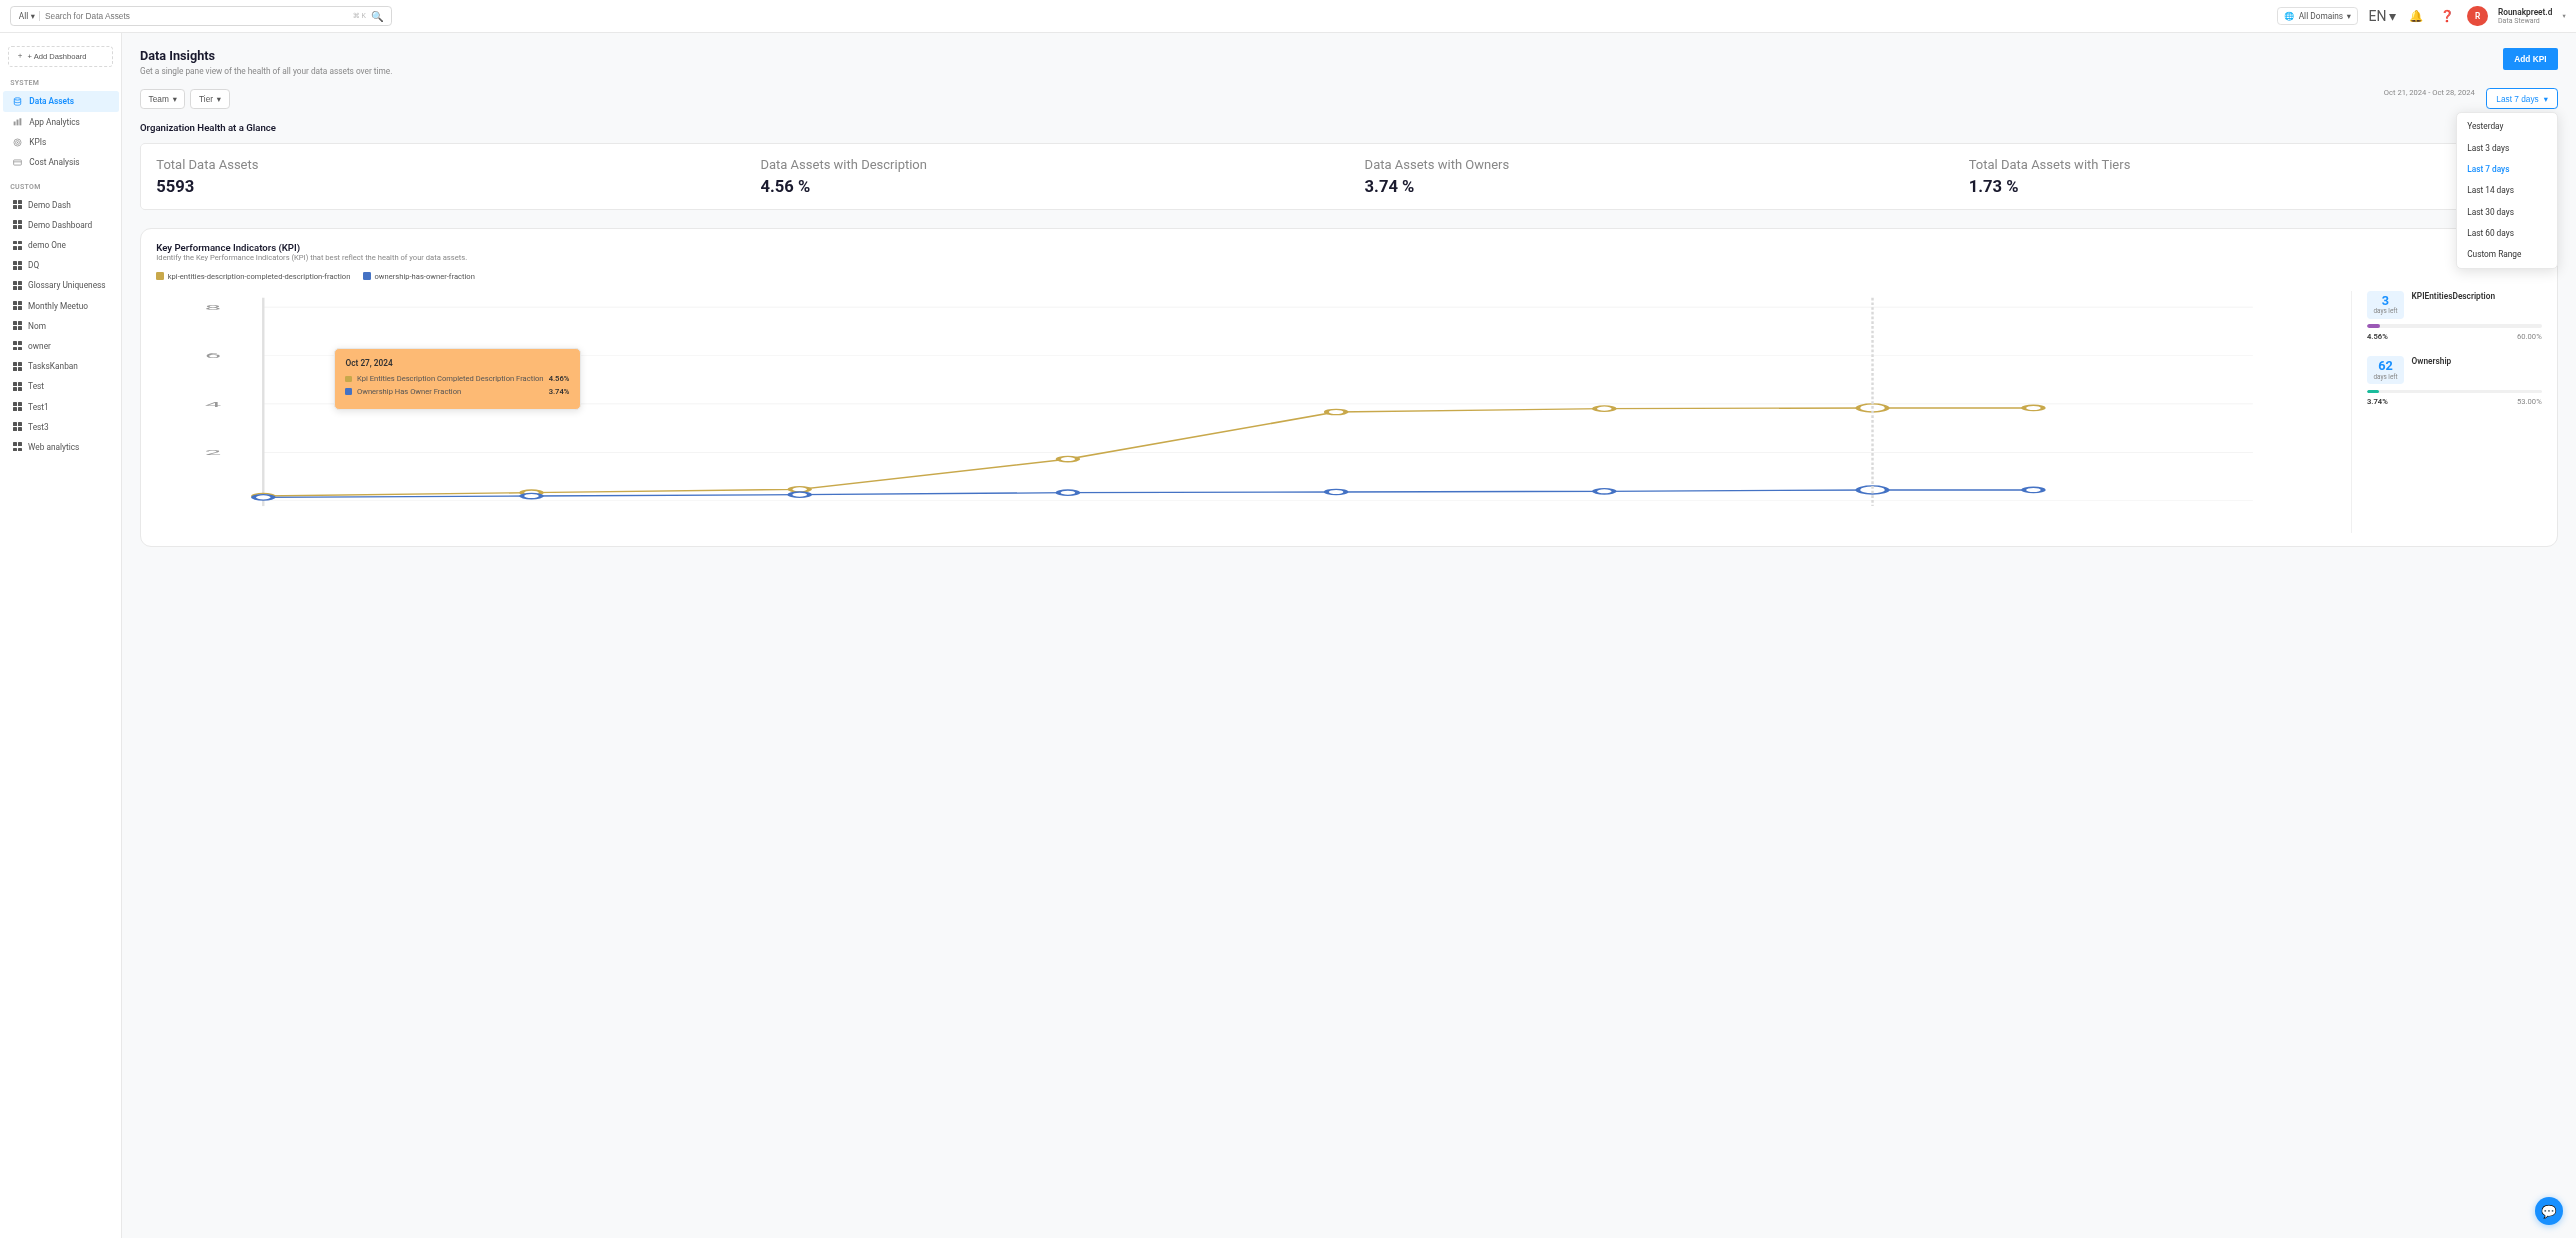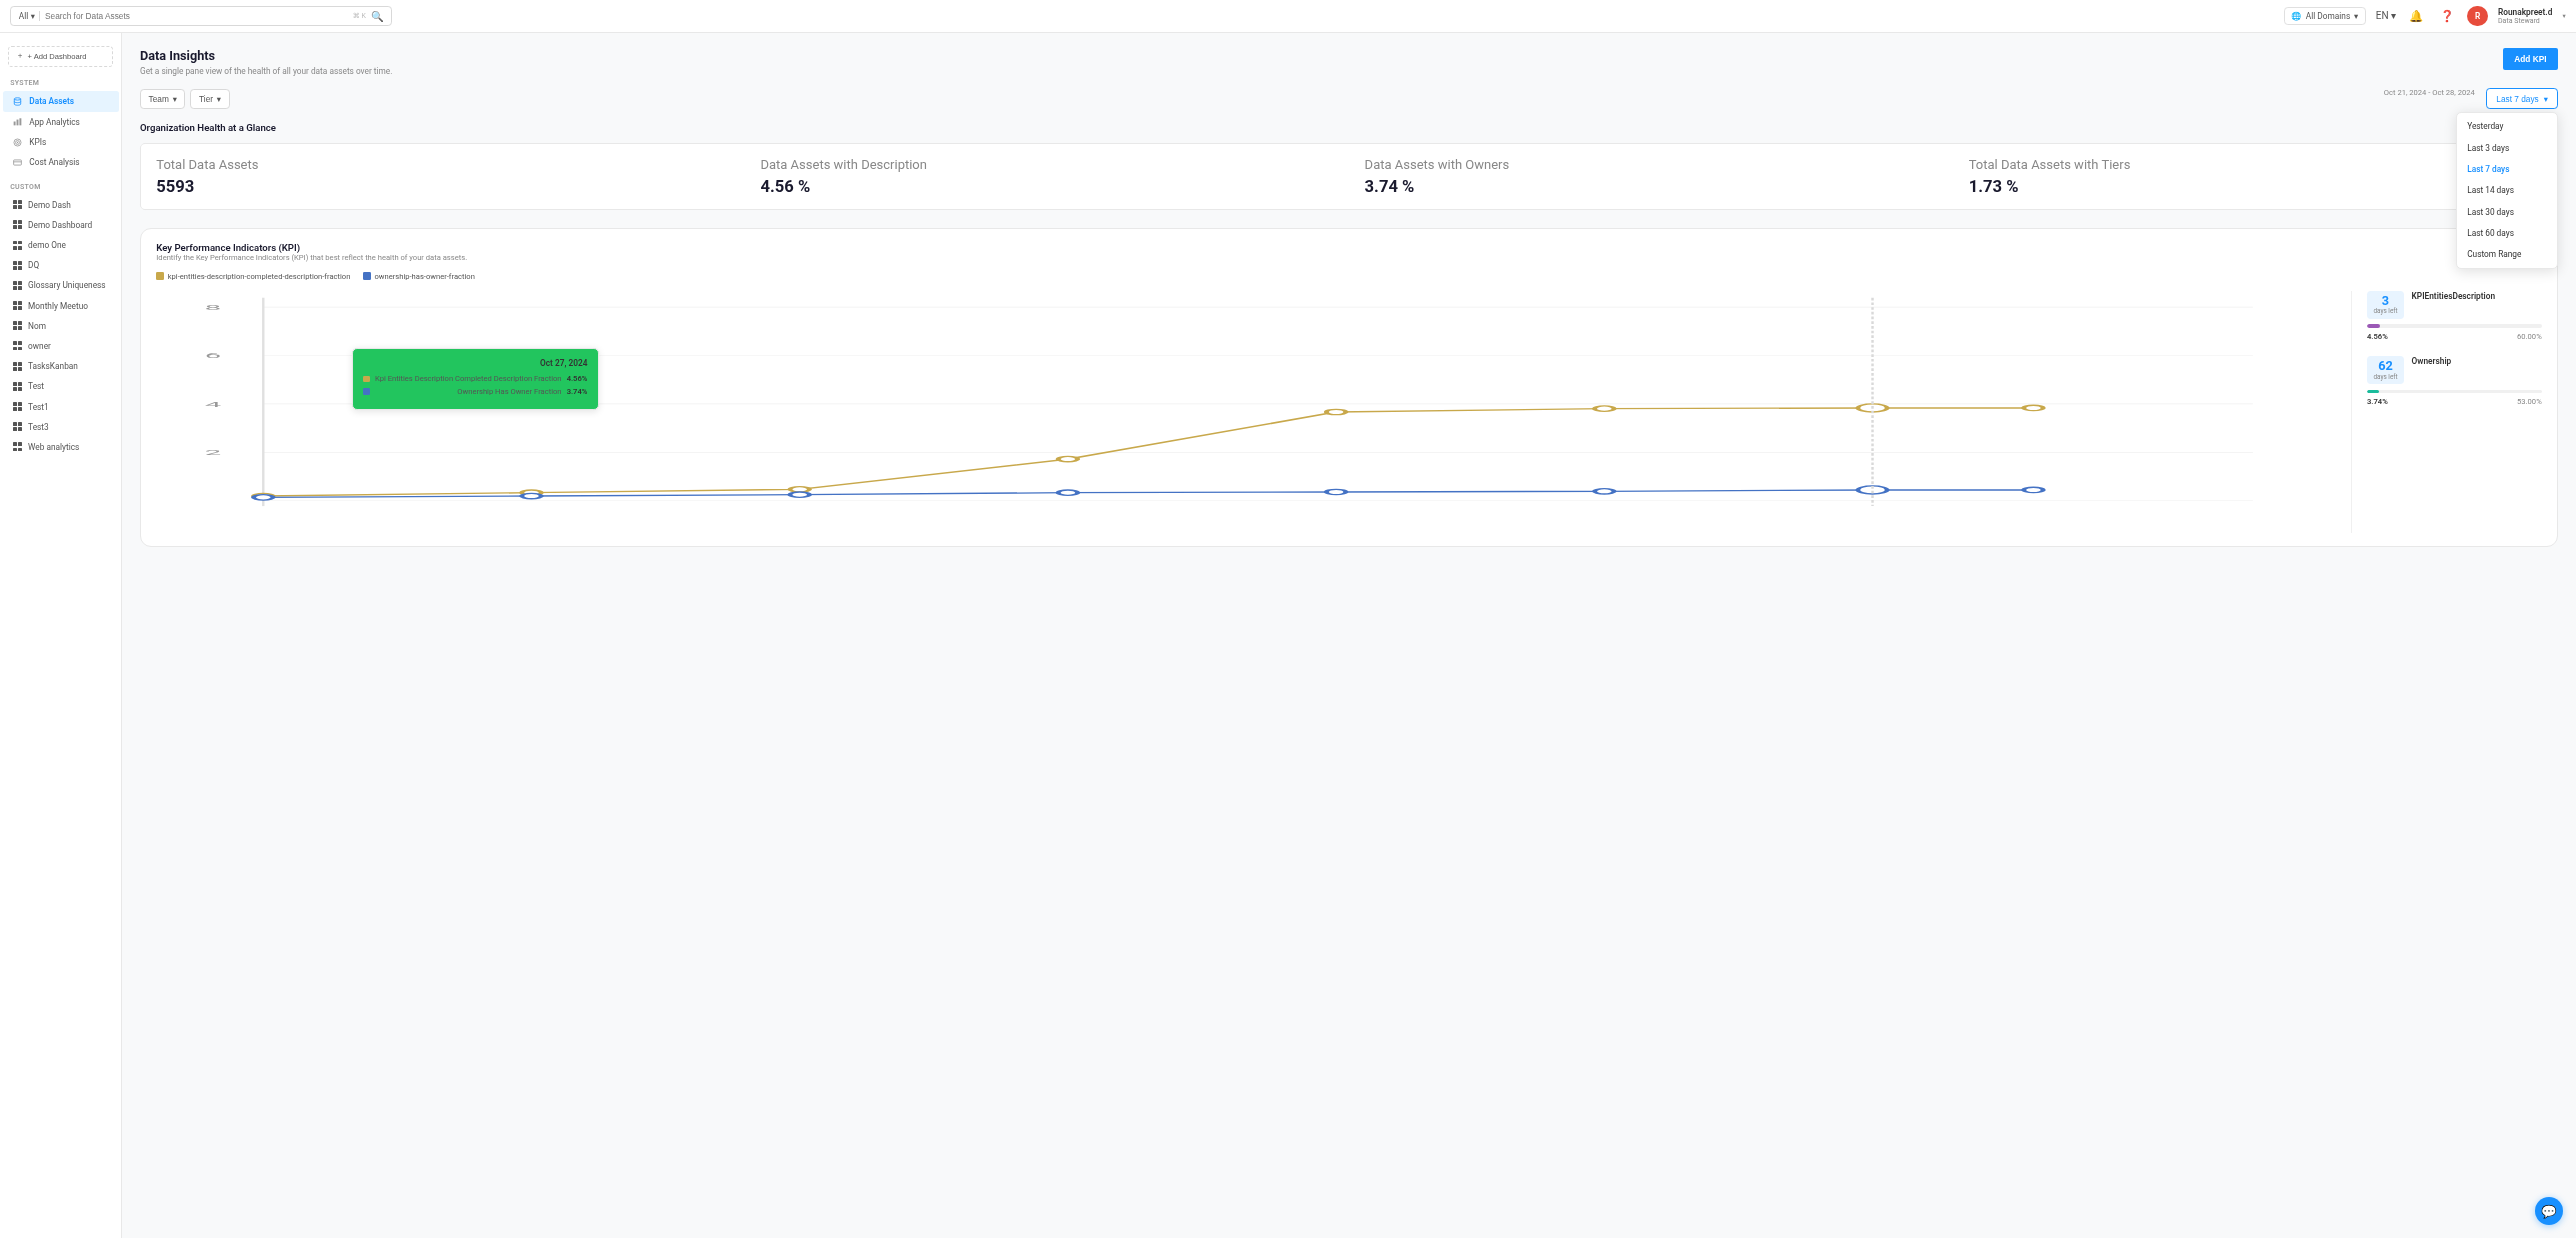--- a/index.html
+++ b/index.html
@@ -10,21 +10,21 @@
     
     .topbar { display: flex; align-items: center; padding: 5.1px 10.2px; background: #fff; border-bottom: 0.6px solid #e8e8e8; gap: 7.6px; height: 33px; }
     .search-area { display: flex; align-items: center; flex: 1; max-width: 382px; border: 0.6px solid #d9d9d9; border-radius: 3.8px; padding: 3.8px 7.6px; gap: 5.1px; background: #fff; }
     .search-filter { display: flex; align-items: center; gap: 2.5px; color: #555; font-size: 8.3px; border-right: 0.6px solid #d9d9d9; padding-right: 4px; cursor: pointer; }
     .search-input { border: none; outline: none; flex: 1; font-size: 8.3px; color: #999; }
     .search-shortcut { font-size: 7px; color: #bbb; display: flex; align-items: center; gap: 1.3px; }
     .search-icon-btn { cursor: pointer; color: #999; }
 
     .topbar-right { display: flex; align-items: center; gap: 10.2px; margin-left: auto; }
     .domain-selector { display: flex; align-items: center; gap: 3.8px; font-size: 8.3px; color: #555; cursor: pointer; border: 0.6px solid #e0e0e0; border-radius: 3.8px; padding: 3.2px 6.4px; }
-    .lang-selector { display: flex; align-items: center; gap: 2.5px; font-size: 10px; color: #555; cursor: pointer; }
+    .lang-selector { display: flex; align-items: center; gap: 2.5px; font-size: 14px; color: #555; cursor: pointer; }
     .icon-btn { width: 20.4px; height: 20.4px; display: flex; align-items: center; justify-content: center; cursor: pointer; color: #555; font-size: 11.5px; border-radius: 50%; }
     .avatar { width: 20.4px; height: 20.4px; border-radius: 50%; background: #e74c3c; color: white; display: flex; align-items: center; justify-content: center; font-size: 8.3px; font-weight: 600; cursor: pointer; }
     .user-info { display: flex; flex-direction: column; cursor: pointer; }
     .user-name { font-size: 8.3px; font-weight: 600; color: #333; }
     .user-role { font-size: 7px; color: #888; }
     .chevron-down { font-size: 6.4px; color: #888; }
 
     
     .main-layout { display: flex; flex: 1; overflow: hidden; }
 
@@ -77,21 +77,21 @@
     
     .chart-legend { display: flex; gap: 12.7px; margin-bottom: 10.2px; }
     .legend-item { display: flex; align-items: center; gap: 3.8px; font-size: 7.6px; color: #555; }
     .legend-dot { width: 7.6px; height: 7.6px; border-radius: 1.3px; }
 
     
     .kpi-body { display: flex; gap: 0; }
     .chart-area { flex: 1; position: relative; height: 242px; }
 
     
-    .chart-tooltip { position: absolute; background: #22c55e; border: 0.6px solid #e8e8e8; border-radius: 5.1px; padding: 9px 10.2px; box-shadow: 0 1.3px 7.6px rgba(0,0,0,0.1); font-size: 7.6px; left: 196px; top: 57px; min-width: 127px; text-align: right; }
+    .chart-tooltip { position: absolute; background: #fdba74; border: 0.6px solid #e8e8e8; border-radius: 5.1px; padding: 9px 10.2px; box-shadow: 0 1.3px 7.6px rgba(0,0,0,0.1); font-size: 7.6px; left: 178px; top: 57px; min-width: 127px; }
     .tooltip-date { font-weight: 600; margin-bottom: 6.4px; font-size: 8.3px; }
     .tooltip-row { display: flex; align-items: center; gap: 5.1px; margin-bottom: 3.8px; }
     .tooltip-color { width: 6.4px; height: 6.4px; border-radius: 1.3px; }
     .tooltip-label { flex: 1; color: #555; }
     .tooltip-val { font-weight: 600; color: #333; }
 
     
     .kpi-right { width: 191px; padding-left: 15.3px; border-left: 0.6px solid #f0f0f0; }
     .kpi-card { margin-bottom: 15.3px; }
     .kpi-card-header { display: flex; align-items: flex-start; gap: 7.6px; margin-bottom: 5.1px; }

